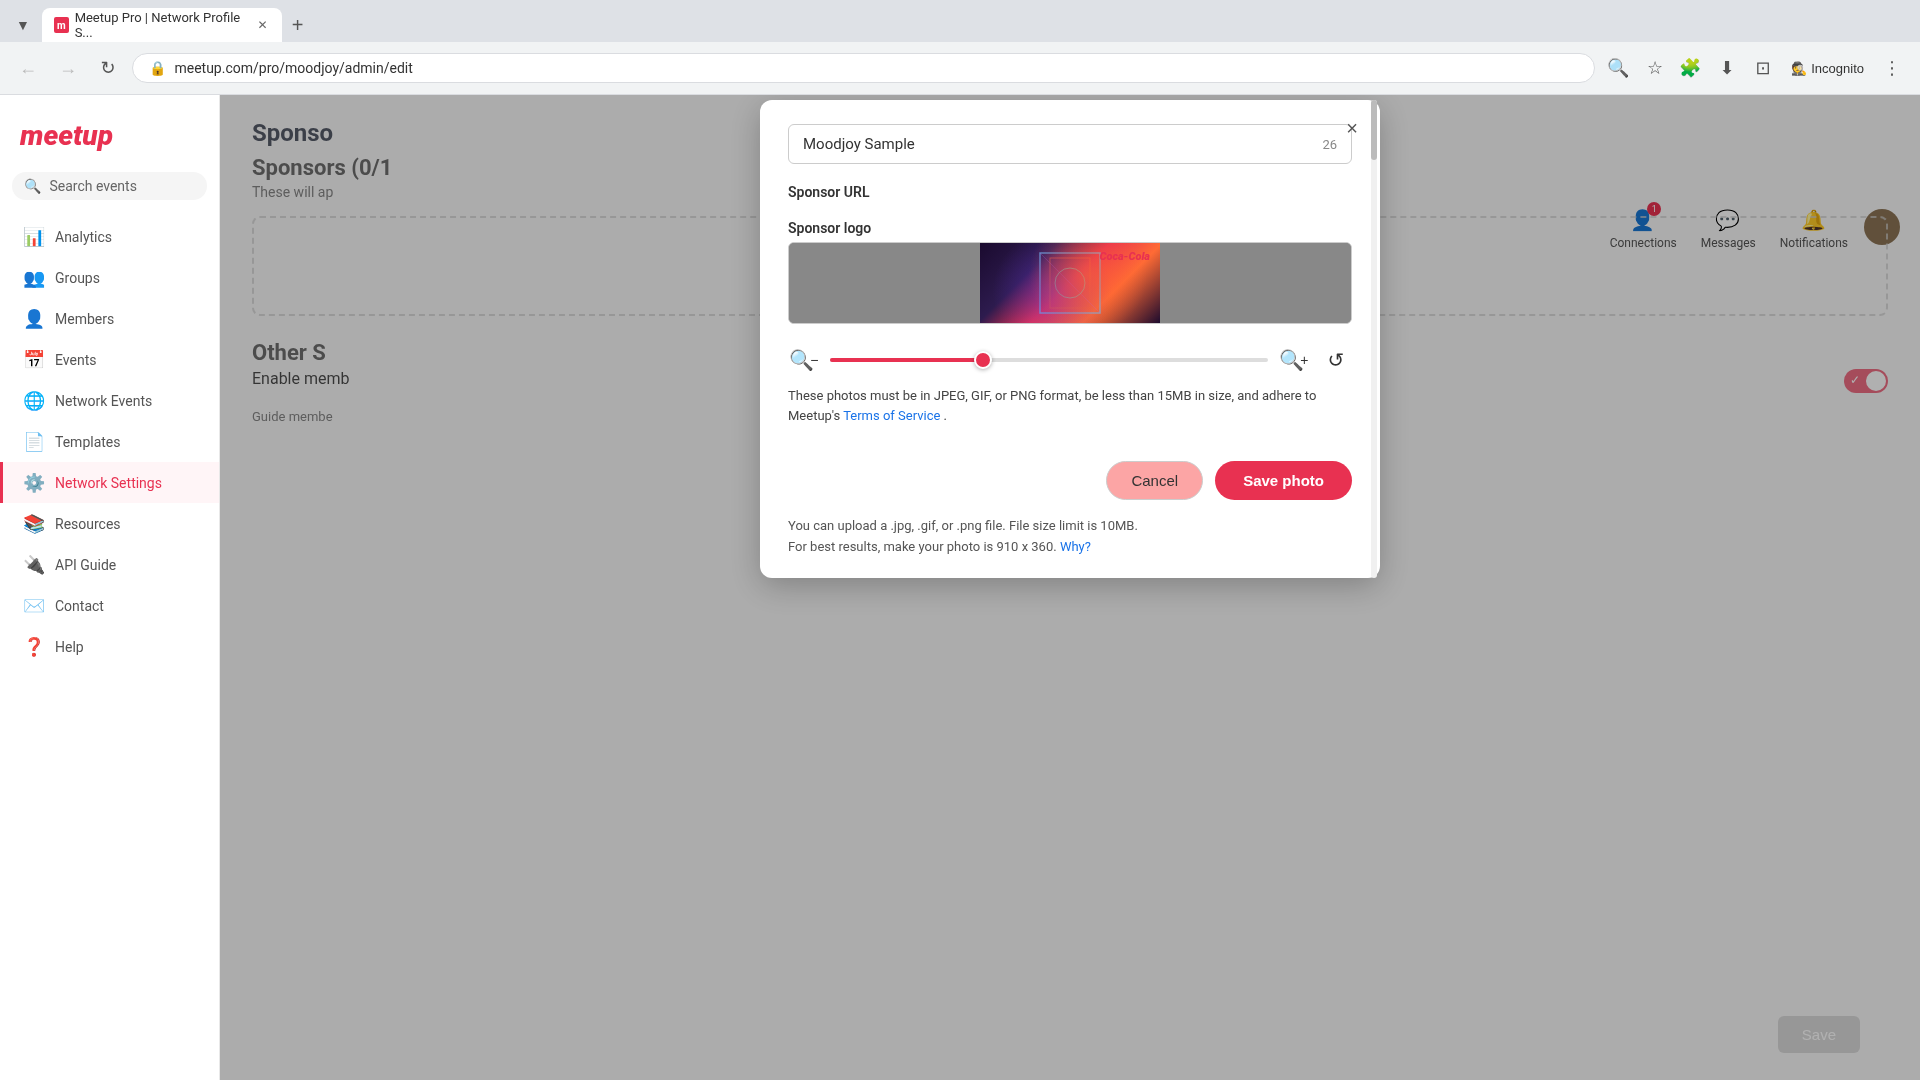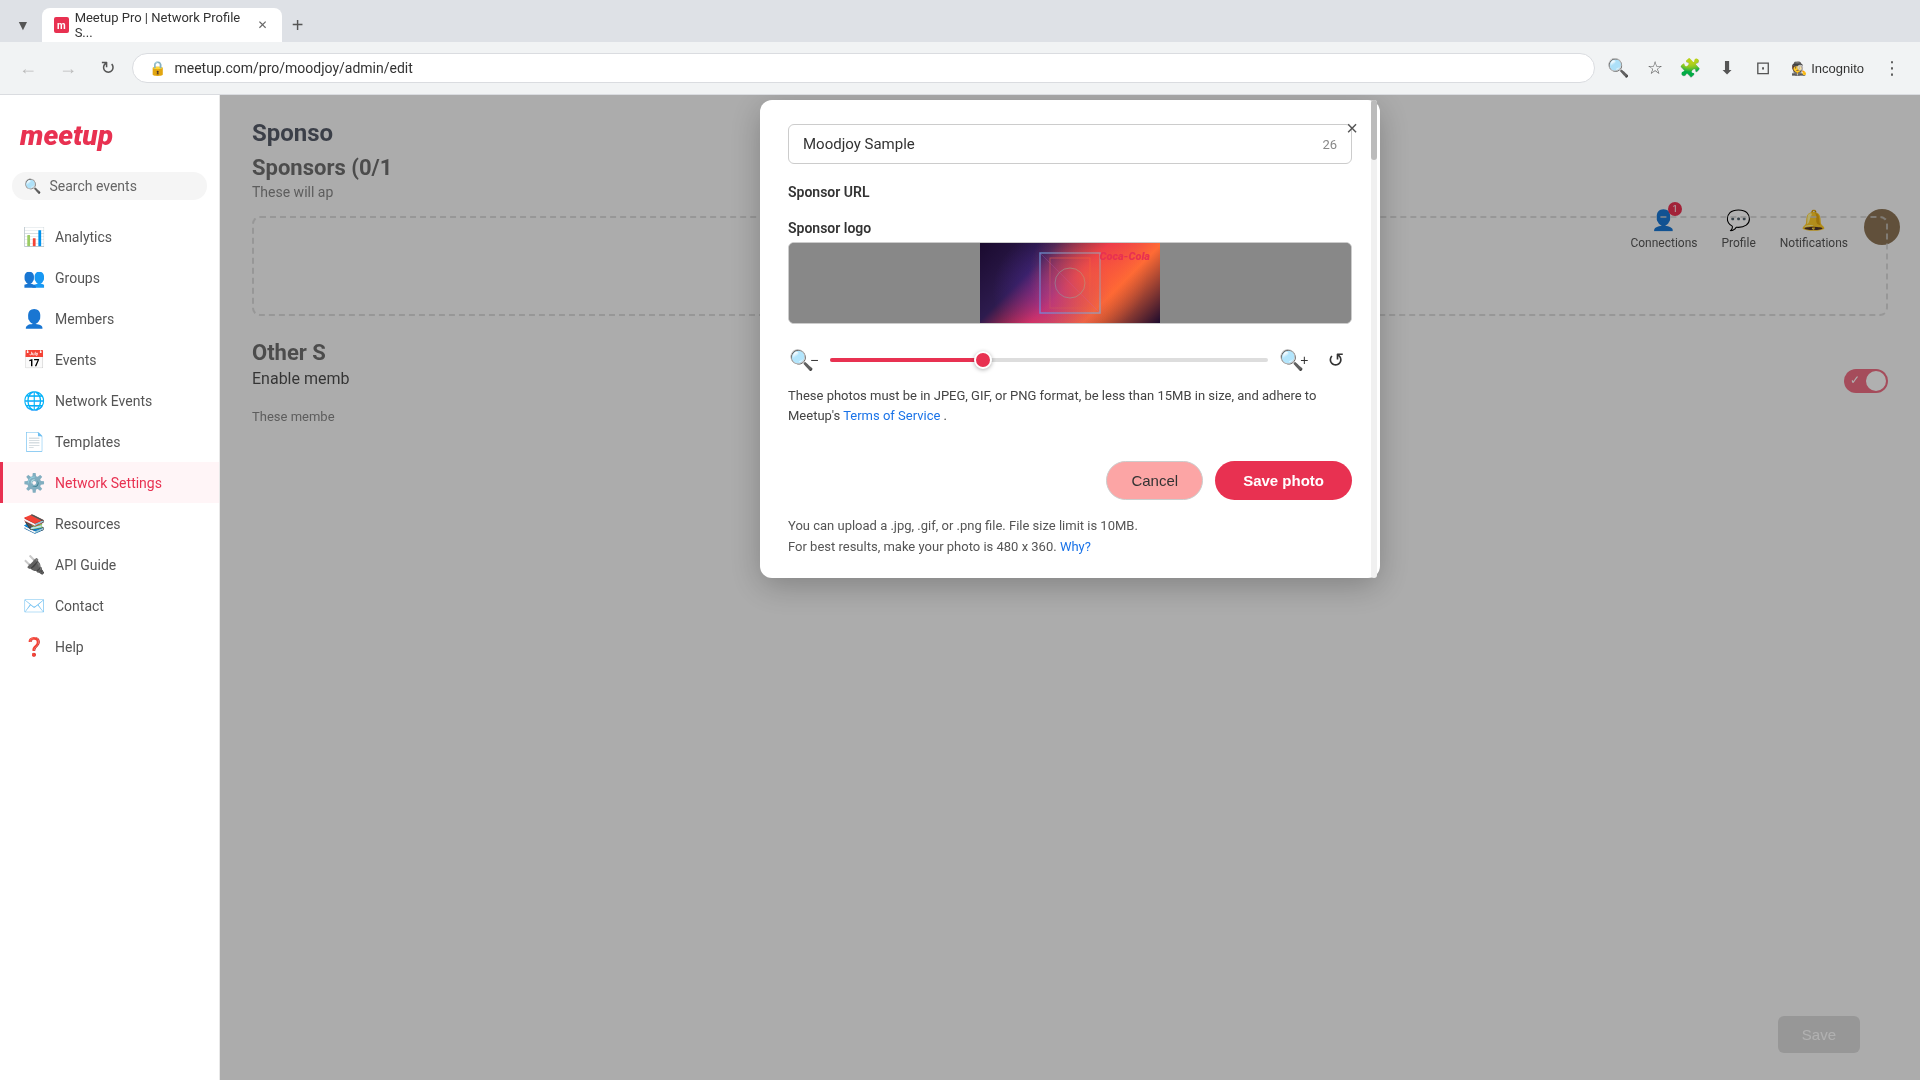--- a/index.html
+++ b/index.html
@@ -689,21 +689,21 @@
     <div class="header-right">
       <div class="header-icon-item">
         <div class="icon-circle">
           👤
           <div class="badge">1</div>
         </div>
         <span>Connections</span>
       </div>
       <div class="header-icon-item">
         <div class="icon-circle">💬</div>
-        <span>Profile</span>
+        <span>Messages</span>
       </div>
       <div class="header-icon-item">
         <div class="icon-circle">🔔</div>
         <span>Notifications</span>
       </div>
       <div class="avatar-circle"></div>
     </div>
 
     <div style="opacity: 0.7;">
       <h1 class="page-heading">
@@ -720,21 +720,21 @@
       <div class="other-section">
         <h2 class="section-title">
           <span>Other S</span>
         </h2>
         <div class="toggle-row">
           <span>Enable memb</span>
           <div class="toggle-switch">
             <span class="toggle-check">✓</span>
           </div>
         </div>
-        <p style="font-size:13px;color:#555;">These membe</p>
+        <p style="font-size:13px;color:#555;">Guide membe</p>
       </div>
 
       <button class="save-btn-bg">
         <span>Save</span>
       </button>
     </div>
 
     <div class="overlay"></div>
 
     <div class="modal">
@@ -810,20 +810,20 @@
           <span>Cancel</span>
         </button>
         <button class="btn-save-photo">
           <span>Save photo</span>
         </button>
       </div>
 
       <div class="upload-info">
         <div>You can upload a .jpg, .gif, or .png file. File size limit is 10MB.</div>
         <div>
-          <span>For best results, make your photo is 480 x 360.</span>
+          <span>For best results, make your photo is 910 x 360.</span>
           <a href="#">Why?</a>
         </div>
       </div>
     </div>
 
   </div>
 </div>
 
 </body></html>

